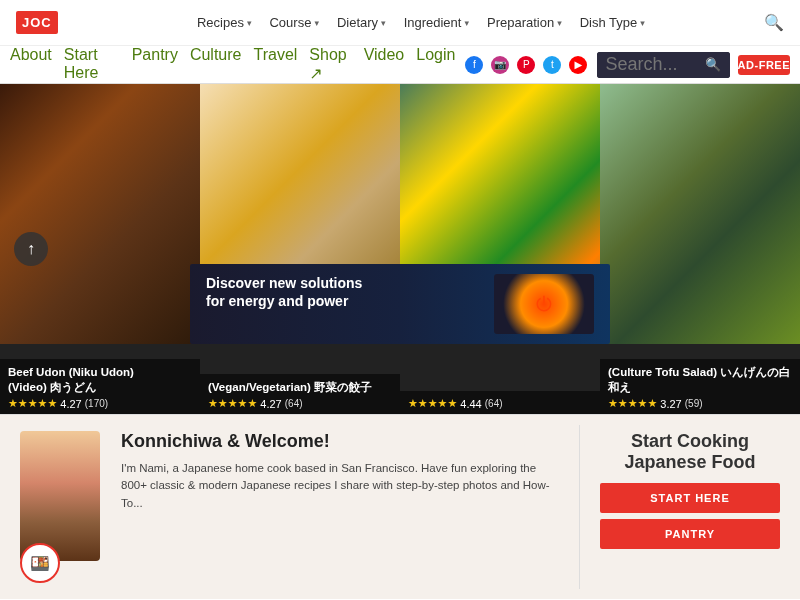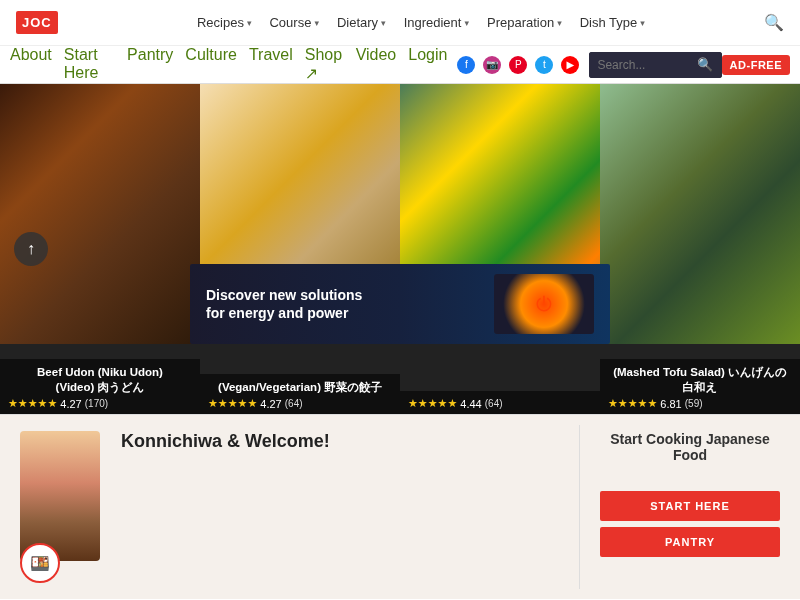--- a/index.html
+++ b/index.html
@@ -94,62 +94,62 @@
       background: #1a1a2e;
       border-radius: 3px;
       overflow: hidden;
       height: 26px;
     }
     .search-bar input {
       background: #2a2a3e;
       border: none;
       color: #aaa;
       padding: 12px 8px;
-      font-size: 12px;
+      font-size: 18px;
       height: 26px;
       width: 100px;
       outline: none;
     }
     .search-bar button {
       background: #2a2a3e;
       border: none;
       color: #aaa;
       padding: 0 8px;
       height: 26px;
       cursor: pointer;
       font-size: 13px;
     }
     .ad-free-btn {
       background: #e8332a;
       color: #fff;
       font-size: 11px;
       font-weight: bold;
-      padding: 4px 8px;
+      padding: 4px 0;
       border: none;
       border-radius: 3px;
+      margin-left: 8px;
       cursor: pointer;
       letter-spacing: 0.5px;
     }
 
     
     .hero {
       position: relative;
       height: 330px;
       overflow: hidden;
       background: #222;
     }
     .food-grid {
       display: grid;
       grid-template-columns: repeat(4, 1fr);
       height: 100%;
     }
     .food-card {
       position: relative;
       overflow: hidden;
-      text-align: center;
     }
     
     .food-1 { background: linear-gradient(135deg, #3a1a0a 0%, #8b4513 30%, #5c3317 60%, #2d1a0a 100%); }
     .food-2 { background: linear-gradient(135deg, #f5deb3 0%, #daa520 40%, #c8a870 60%, #8b6914 100%); }
     .food-3 { background: linear-gradient(135deg, #4a7c59 0%, #ffd700 30%, #228b22 60%, #ff7f00 80%, #4a7c59 100%); }
     .food-4 { background: linear-gradient(135deg, #8fbc8f 0%, #556b2f 40%, #2e4b2e 60%, #6b8e23 100%); }
 
     .food-card-inner {
       width: 100%;
       height: 260px;
@@ -191,21 +191,21 @@
     
     .ad-banner {
       position: absolute;
       bottom: 70px;
       left: 50%;
       transform: translateX(-50%);
       width: 420px;
       height: 80px;
       background: linear-gradient(90deg, #1a1a2e 0%, #16213e 50%, #0f3460 100%);
       display: flex;
-      align-items: center;
+      align-items: flex-start;
       padding: 10px 16px;
       z-index: 20;
       border-radius: 2px;
     }
     .ad-text-block { flex: 1; }
     .ad-headline { color: #fff; font-size: 14px; font-weight: bold; line-height: 1.3; }
     .ad-logo { display: flex; flex-direction: column; align-items: center; margin-left: 12px; }
     .ad-logo-arrow { color: #fff; font-size: 18px; font-weight: bold; }
     .ad-logo-sub { color: #aaa; font-size: 9px; }
     .ad-right-img {
@@ -264,21 +264,21 @@
     .welcome-body { font-size: 11.5px; color: #444; line-height: 1.5; }
 
     .divider { width: 1px; background: #ddd; margin: 10px 0; }
 
     .start-cooking {
       width: 220px;
       padding: 16px 20px;
       display: flex;
       flex-direction: column;
     }
-    .start-title { font-size: 14px; font-weight: bold; color: #333; margin-bottom: 28px; text-align: center; }
+    .start-title { font-size: 18px; font-weight: bold; color: #333; margin-bottom: 10px; text-align: center; }
     .start-btn {
       background: #e8332a;
       color: #fff;
       font-size: 11px;
       font-weight: bold;
       letter-spacing: 1px;
       text-align: center;
       padding: 9px 0;
       border: none;
       border-radius: 2px;
@@ -362,24 +362,24 @@
           <span class="stars">★★★★★</span>
           <span>4.44</span>
           <span class="rating-count">(64)</span>
         </div>
       </div>
     </div>
 
     <div class="food-card">
       <div class="food-card-inner food-4"></div>
       <div class="food-card-label">
-        <div class="food-title">(Mashed Tofu Salad) いんげんの白和え</div>
+        <div class="food-title">(Culture Tofu Salad) いんげんの白和え</div>
         <div class="food-rating">
           <span class="stars">★★★★★</span>
-          <span>6.81</span>
+          <span>3.27</span>
           <span class="rating-count">(59)</span>
         </div>
       </div>
     </div>
 
   </div>
 
   <div class="scroll-up">↑</div>
 
   <div class="ad-banner">
@@ -393,20 +393,21 @@
 </div>
 
 <div class="bottom-section">
   <div class="welcome-block">
     <div class="avatar-area">
       <div class="avatar-img" style="background: linear-gradient(180deg, #f0c898 0%, #d4856a 40%, #8b5e3c 70%, #5c3317 100%);"></div>
       <div class="sushi-icon">🍱</div>
     </div>
     <div class="welcome-text">
       <div class="welcome-title">Konnichiwa &amp; Welcome!</div>
+      <div class="welcome-body">I'm Nami, a Japanese home cook based in San Francisco. Have fun exploring the 800+ classic &amp; modern Japanese recipes I share with step-by-step photos and How-To...</div>
     </div>
   </div>
 
   <div class="divider"></div>
 
   <div class="start-cooking">
     <div class="start-title">Start Cooking Japanese Food</div>
     <button class="start-btn">START HERE</button>
     <button class="start-btn">PANTRY</button>
   </div>

